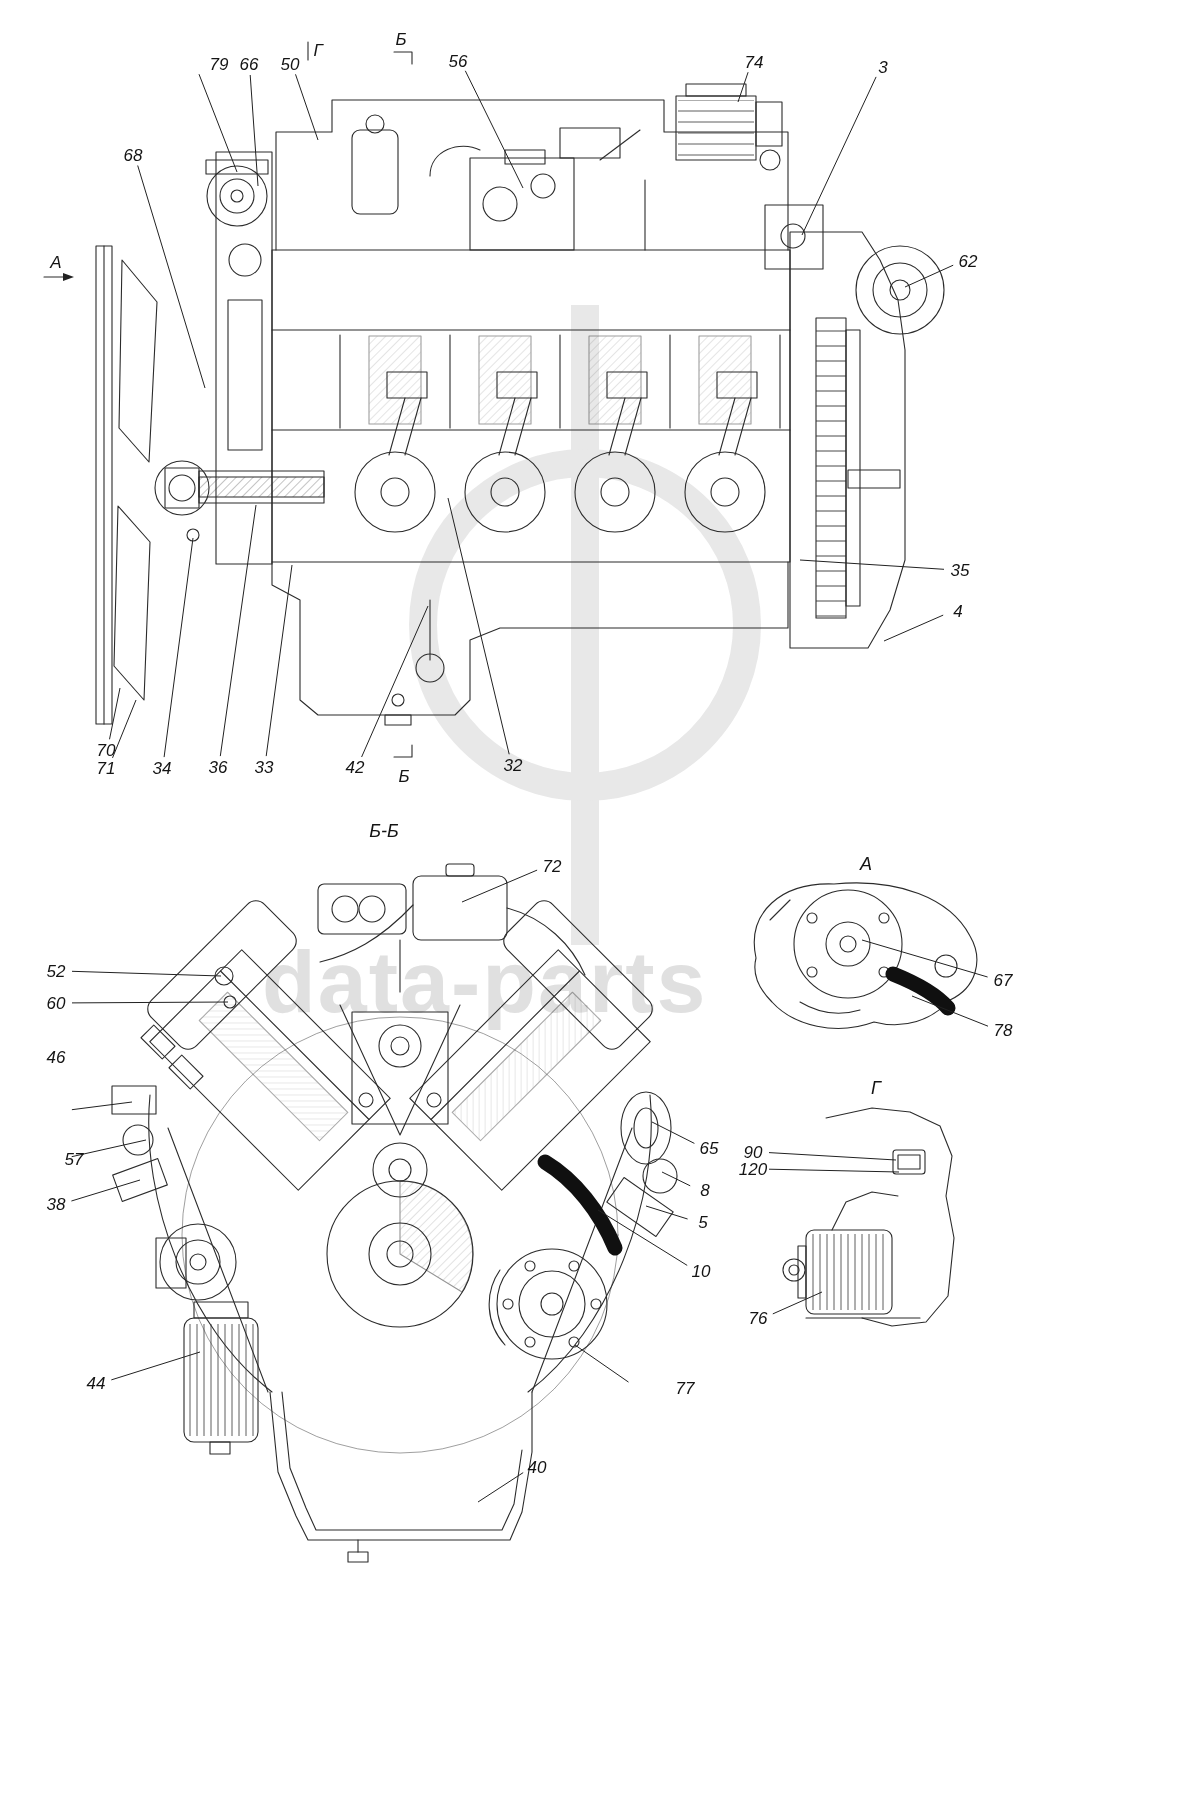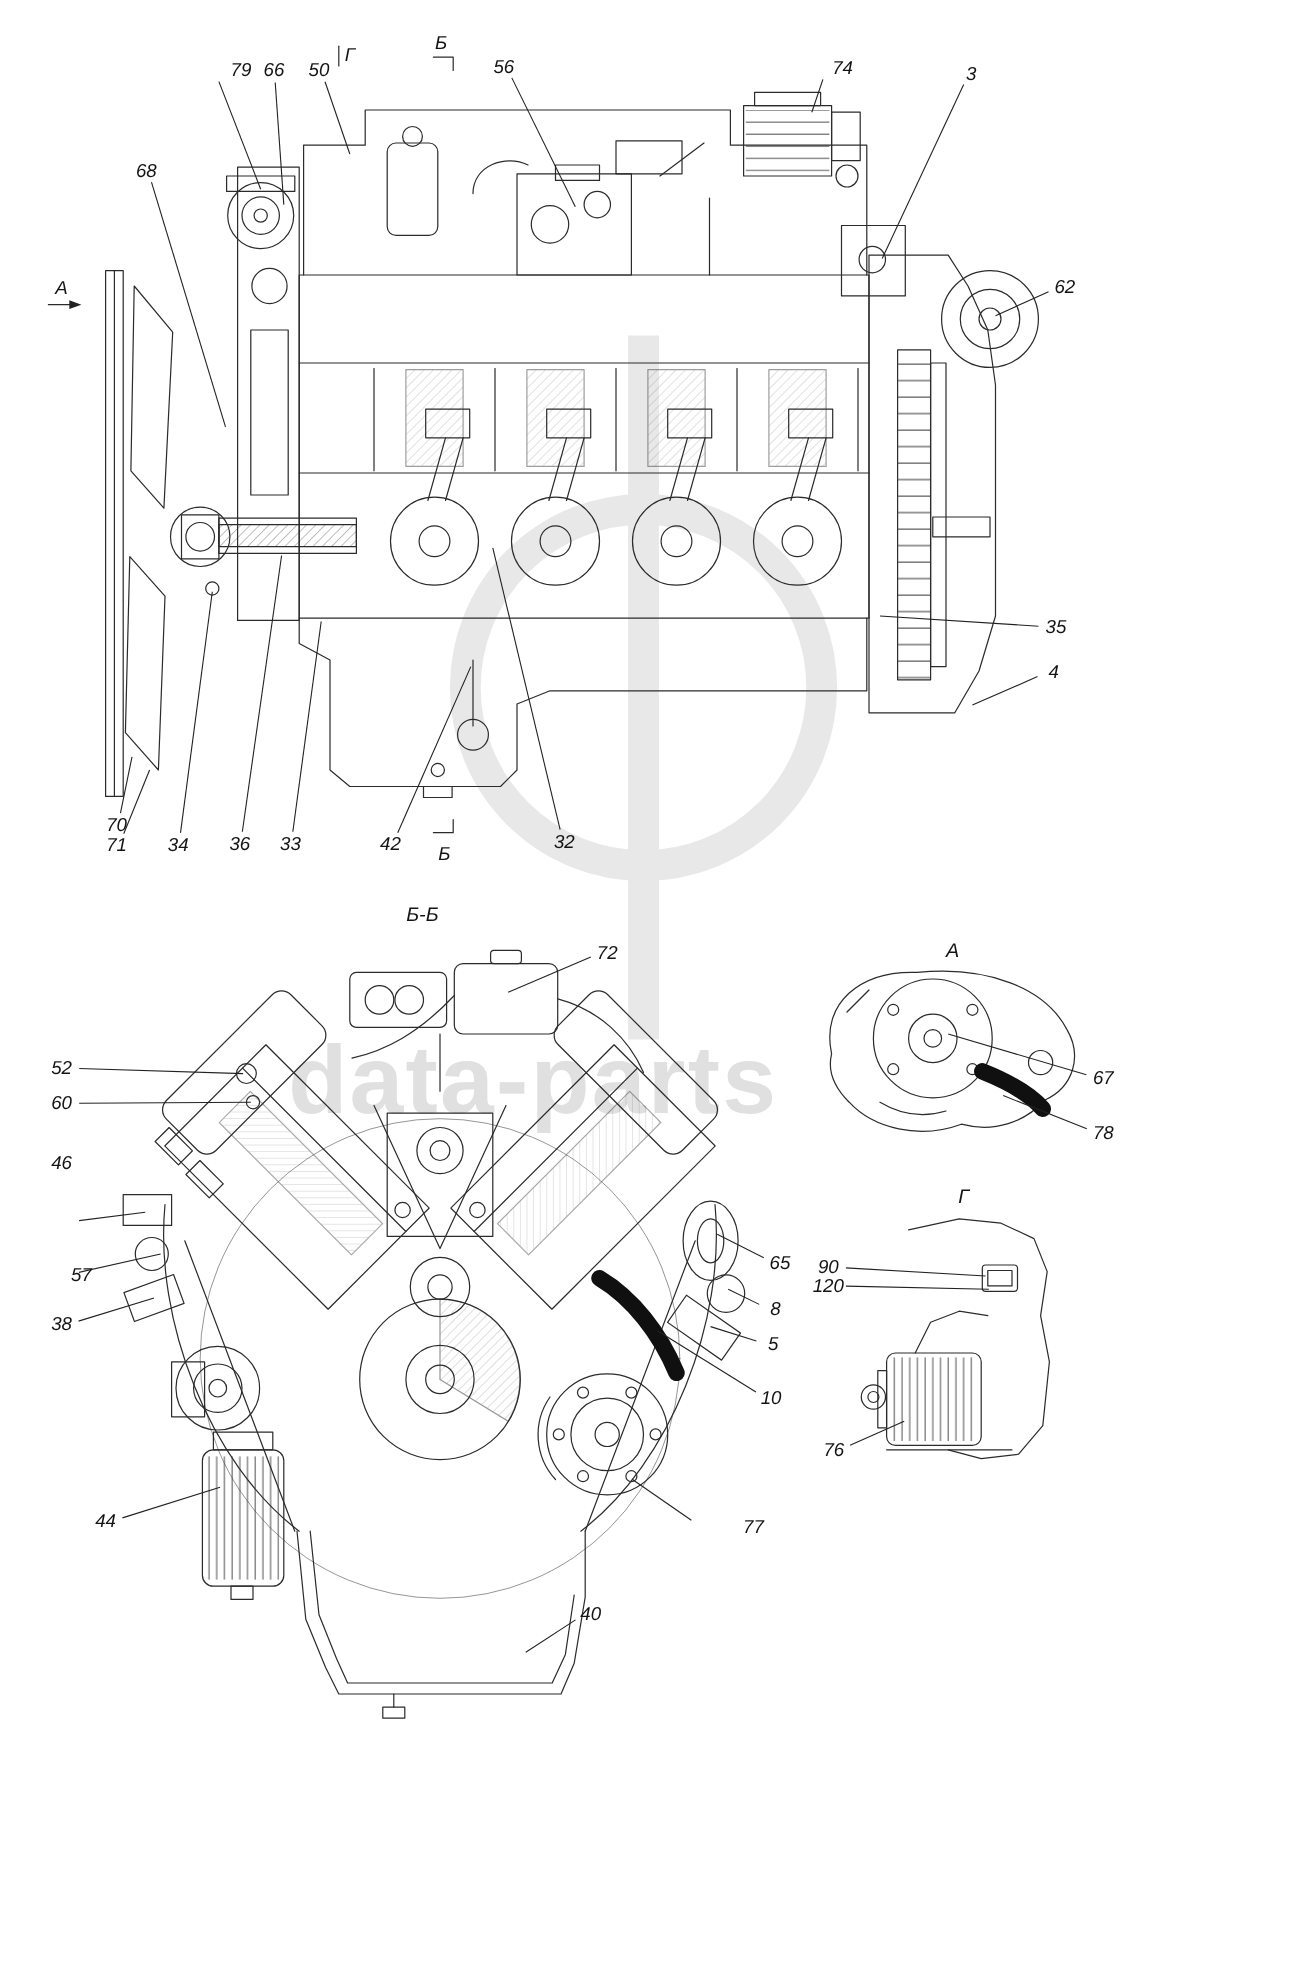--- a/index.html
+++ b/index.html
@@ -314,21 +314,21 @@
       </g>
 </svg>
 
 <div id="callout-layer">
       <div class="callout" style="left: 209px; top: 64px; margin-left: 10px;">79</div>
       <div class="callout" style="left: 249px; top: 64px;">66</div>
       <div class="callout" style="left: 290px; top: 64px;">50</div>
       <div class="callout" style="left: 318px; top: 50px;">Г</div>
       <div class="callout" style="left: 401px; top: 39px;">Б</div>
       <div class="callout" style="left: 458px; top: 61px;">56</div>
-      <div class="callout" style="left: 754px; top: 62px; margin-left: 12px;">74</div>
+      <div class="callout" style="left: 754px; top: 62px;">74</div>
       <div class="callout" style="left: 883px; top: 67px;">3</div>
       <div class="callout" style="left: 133px; top: 155px;">68</div>
       <div class="callout" style="left: 56px; top: 262px;">A</div>
       <div class="callout" style="left: 968px; top: 261px;">62</div>
       <div class="callout" style="left: 960px; top: 570px;">35</div>
       <div class="callout" style="left: 958px; top: 611px;">4</div>
       <div class="callout" style="left: 106px; top: 750px;">70</div>
       <div class="callout" style="left: 106px; top: 768px;">71</div>
       <div class="callout" style="left: 162px; top: 768px;">34</div>
       <div class="callout" style="left: 218px; top: 767px;">36</div>

